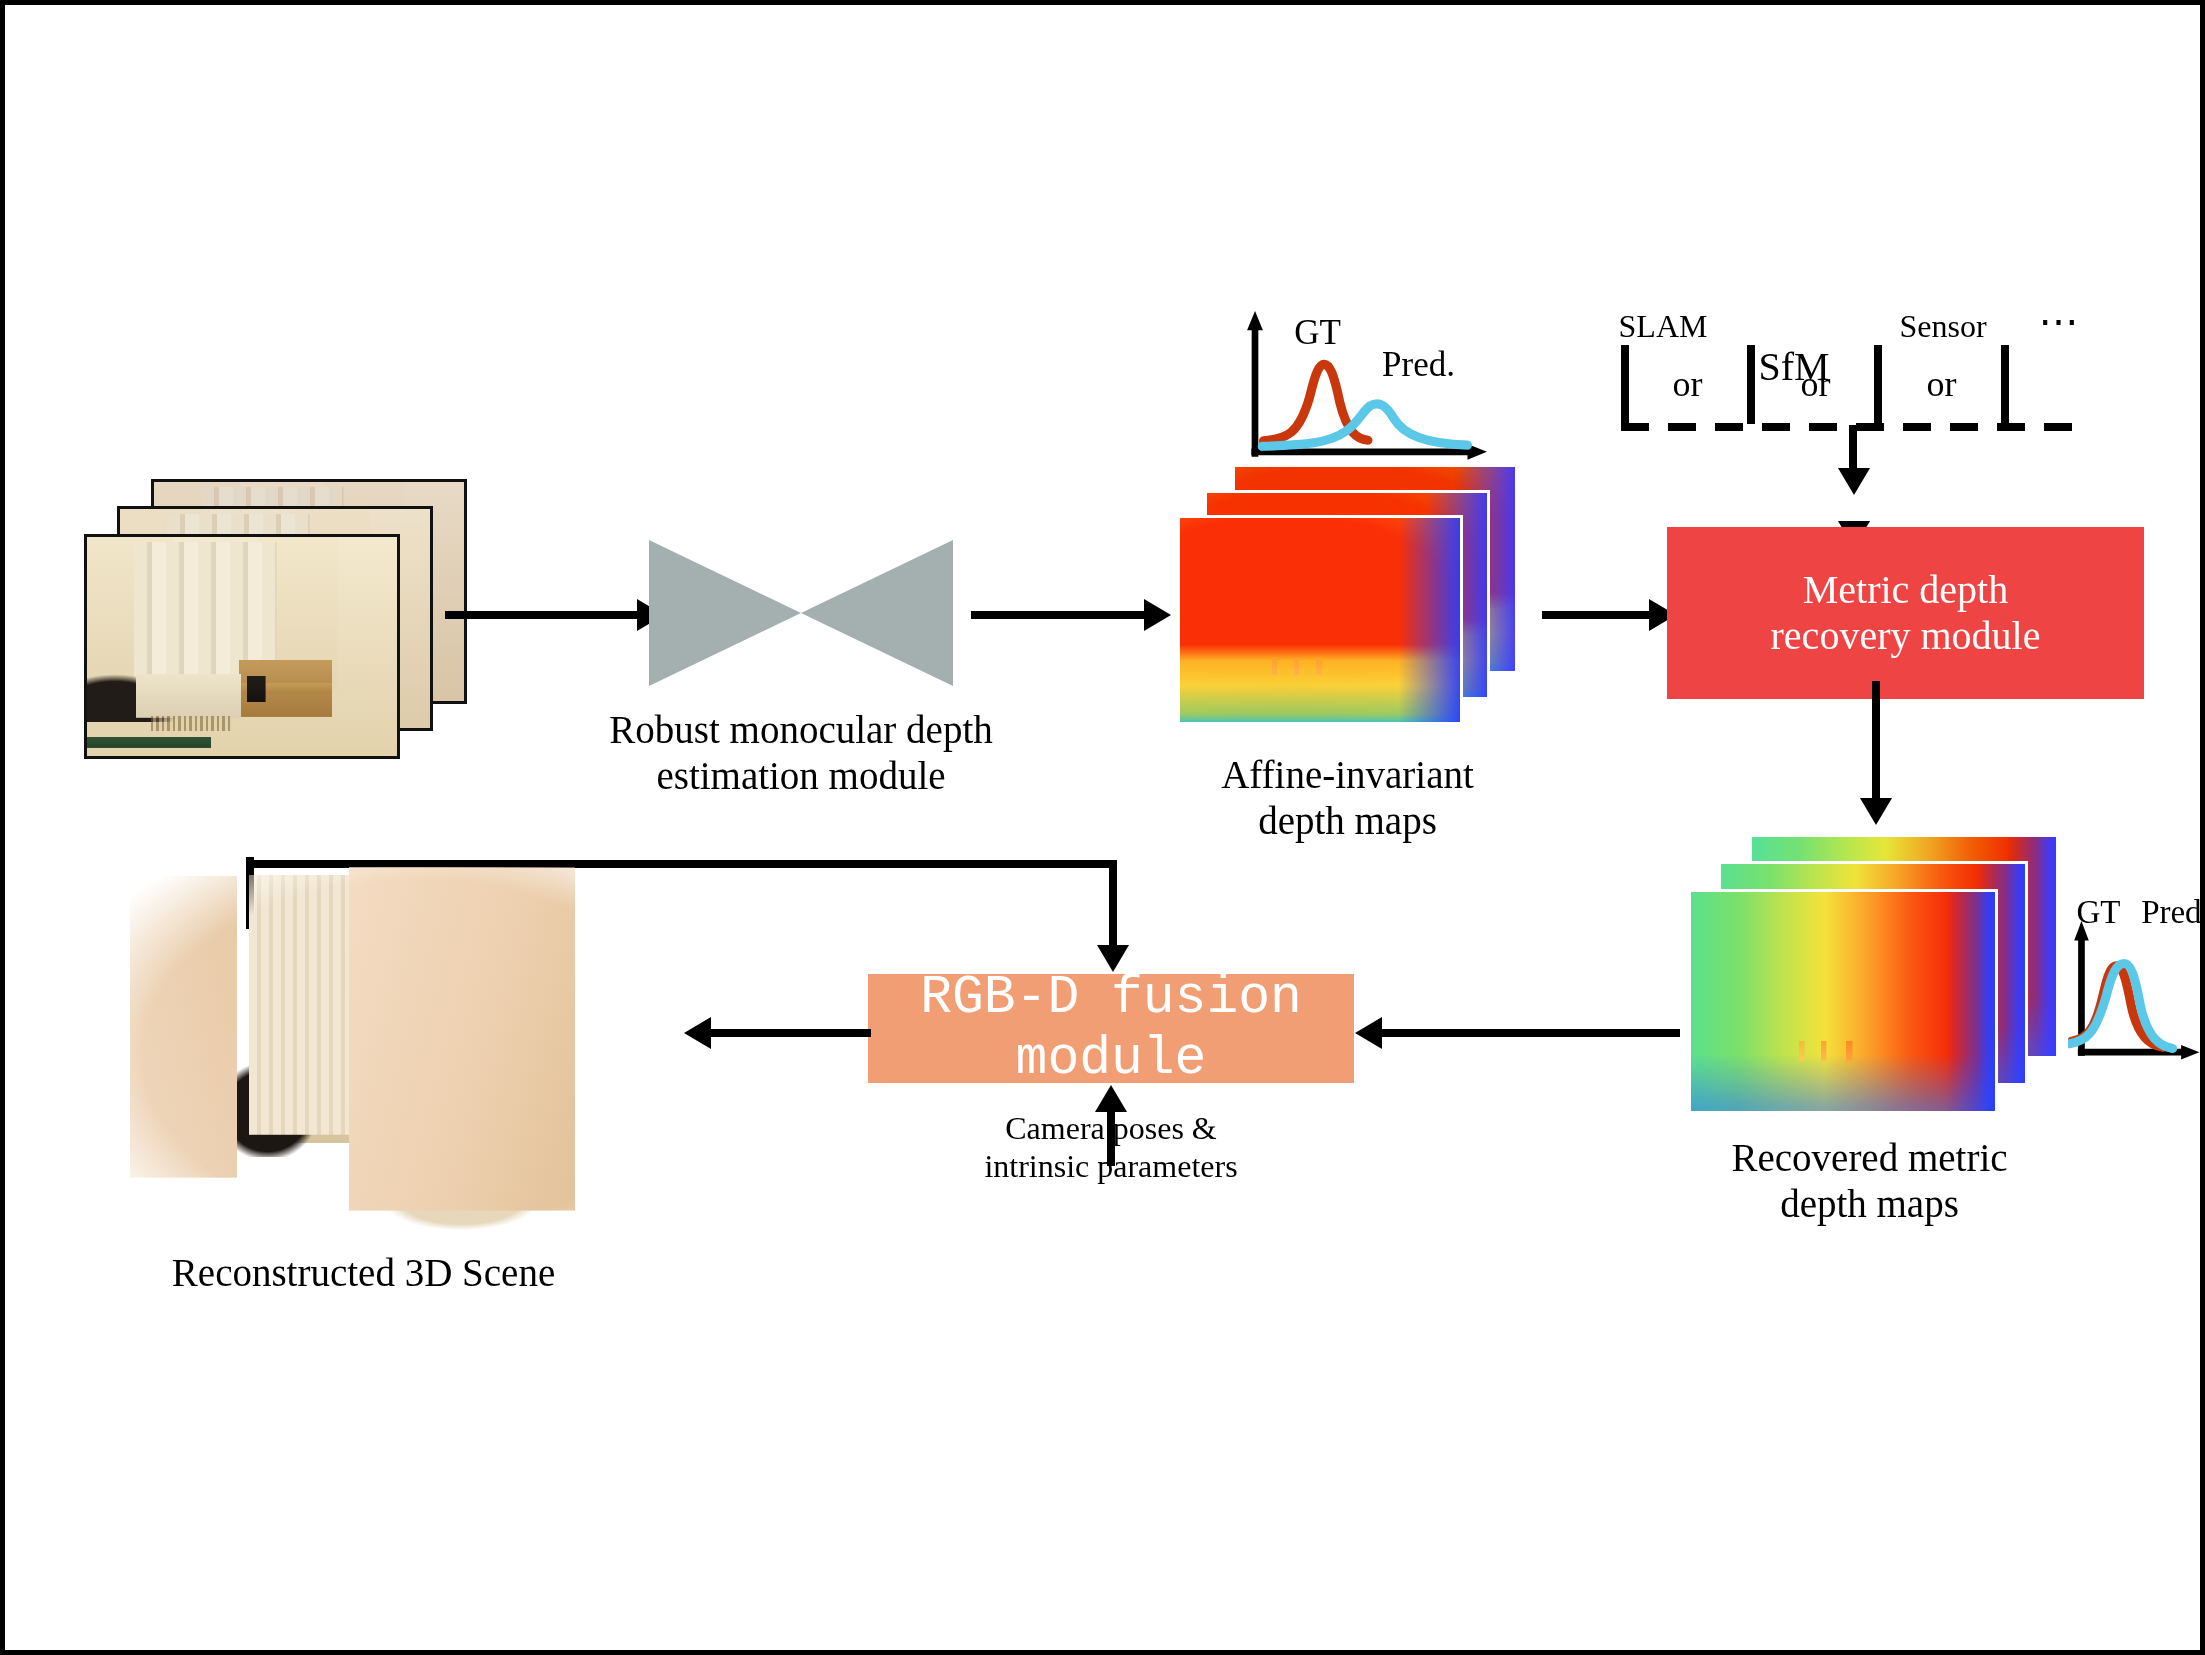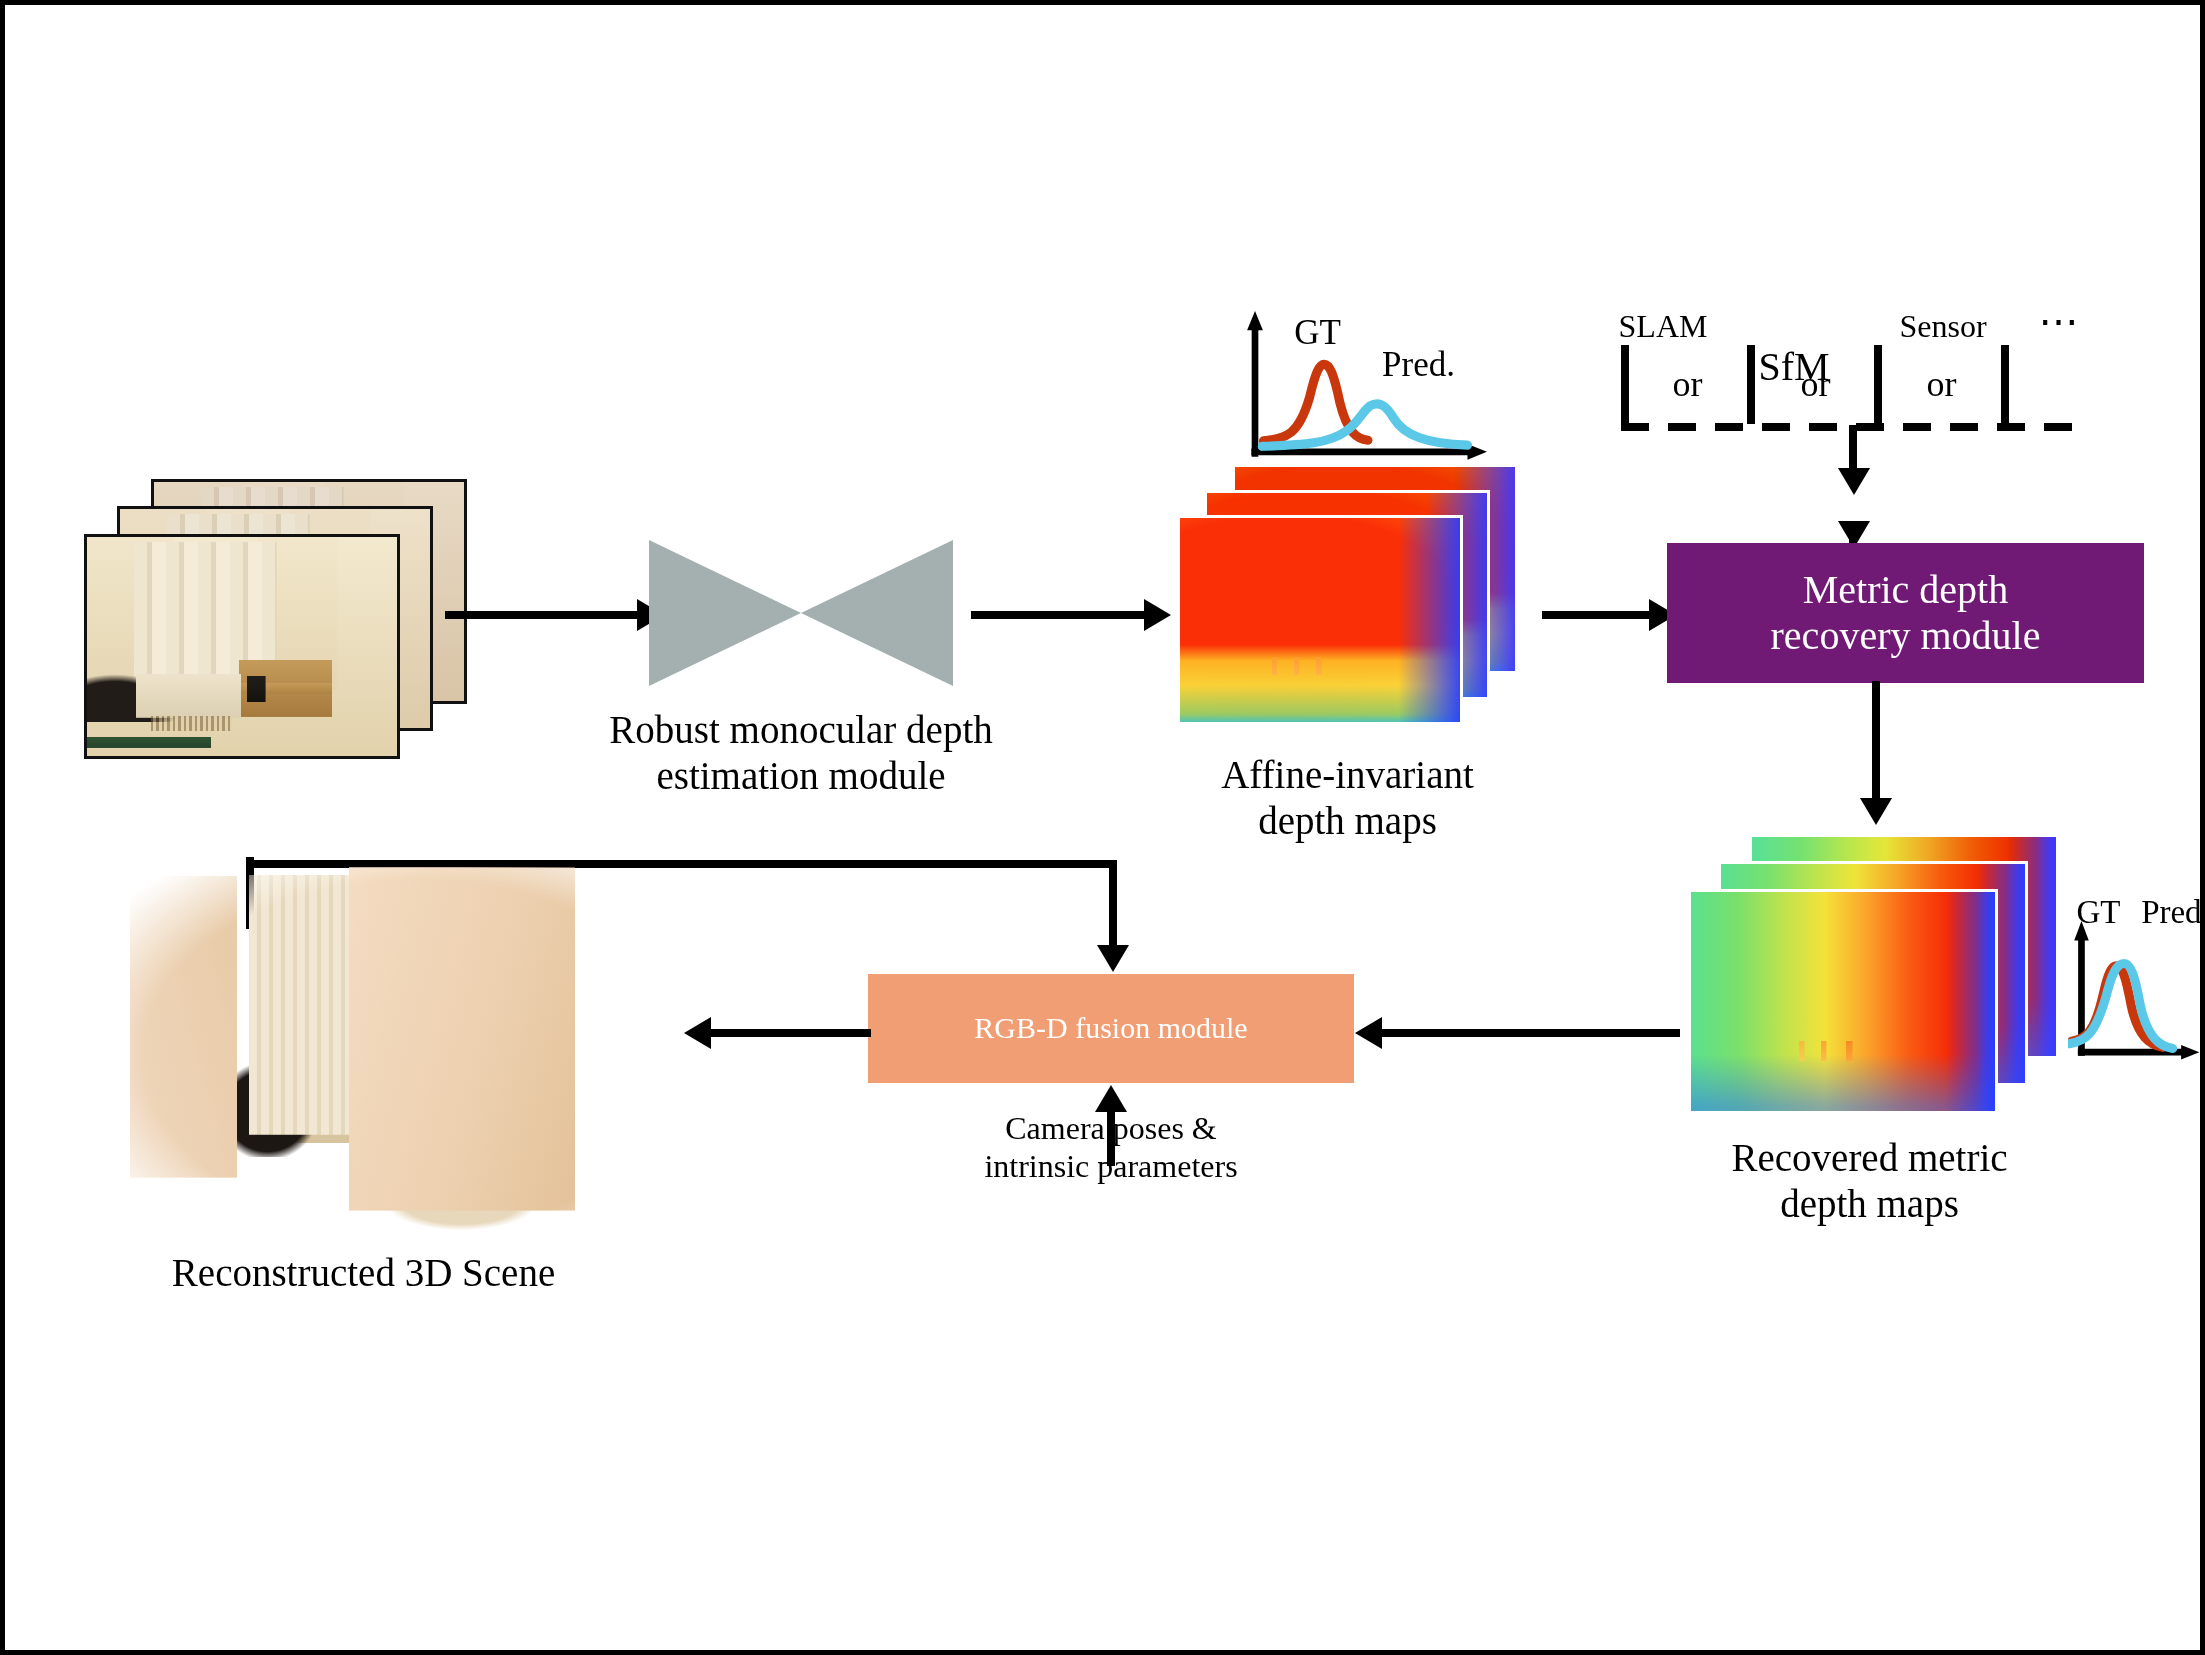--- a/index.html
+++ b/index.html
@@ -253,21 +253,21 @@
   <div class="lbl" style="left:1768px;top:358px;width:85px;font-size:36px;">or</div>
   <div class="lbl" style="left:1894px;top:358px;width:85px;font-size:36px;">or</div>
 
   <div class="vline" style="left:1844px;top:420px;height:47px;"></div>
   <div class="arrow-d" style="left:1833px;top:463px;"></div>
 
 
   <div class="vline" style="left:1844px;top:526px;height:18px;"></div>
   <div class="arrow-d" style="left:1833px;top:516px;"></div>
 
-  <div class="procbox" style="left:1662px;top:538px;width:477px;height:140px;background:#701a75;font-size:40px;">Metric depth
+  <div class="procbox" style="left:1662px;top:522px;width:477px;height:172px;background:#ef4444;font-size:40px;">Metric depth
 recovery module</div>
 
   <div class="vline" style="left:1867px;top:676px;height:125px;"></div>
   <div class="arrow-d" style="left:1855px;top:793px;"></div>
 
   <div class="stack" style="left:1683px;top:829px;width:377px;height:286px;">
     <div class="card depth" style="left:61px;top:0;width:310px;height:225px;">
       <div class="depthM" style="filter:hue-rotate(5deg);"></div>
     </div>
     <div class="card depth" style="left:30px;top:27px;width:310px;height:225px;">
@@ -293,21 +293,21 @@
       <path d="M2,220 C 28,216 44,206 62,144 C 72,104 80,88 92,88
                C 103,88 110,108 119,158 C 131,210 150,224 172,228" fill="none" stroke="#5BC8E8" stroke-width="15" stroke-linecap="round"></path>
     </svg>
     <div class="lbl" style="left:-3px;top:-17px;width:67px;font-size:33px;">GT</div>
     <div class="lbl" style="left:56px;top:-17px;width:103px;font-size:33px;">Pred.</div>
   </div>
 
   <div class="hline" style="left:1377px;top:1024px;width:298px;"></div>
   <div class="arrow-l" style="left:1350px;top:1012px;"></div>
 
-  <div class="procbox" style="left:863px;top:969px;width:486px;height:109px;background:#F29E74;font-size:30px;">RGB-D fusion module</div>
+  <div class="procbox" style="left:863px;top:969px;width:486px;height:109px;background:#F29E74;font-size:53px;font-family:Liberation Mono, monospace;">RGB-D fusion module</div>
 
   <div class="vline" style="left:1102px;top:1106px;height:55px;"></div>
   <div class="arrow-u" style="left:1090px;top:1080px;"></div>
 
   <div class="lbl" style="left:881px;top:1105px;width:450px;font-size:32px;">Camera poses &amp;
 intrinsic parameters</div>
 
   <div class="vline" style="left:241px;top:852px;height:72px;"></div>
   <div class="hline" style="left:241px;top:855px;width:871px;"></div>
   <div class="vline" style="left:1104px;top:855px;height:90px;"></div>

